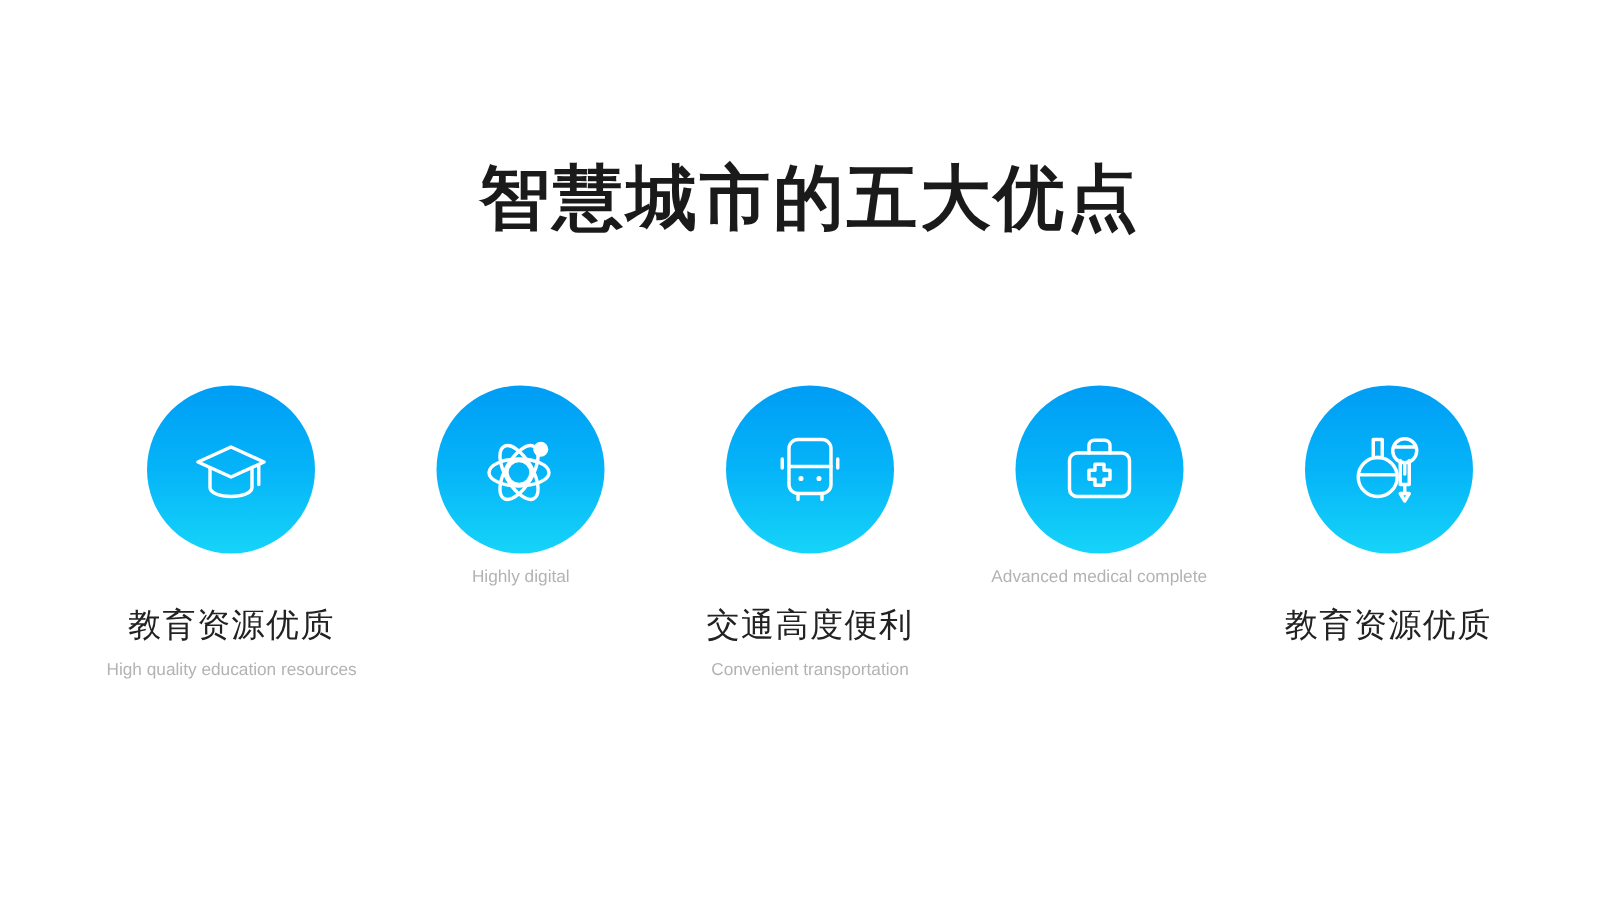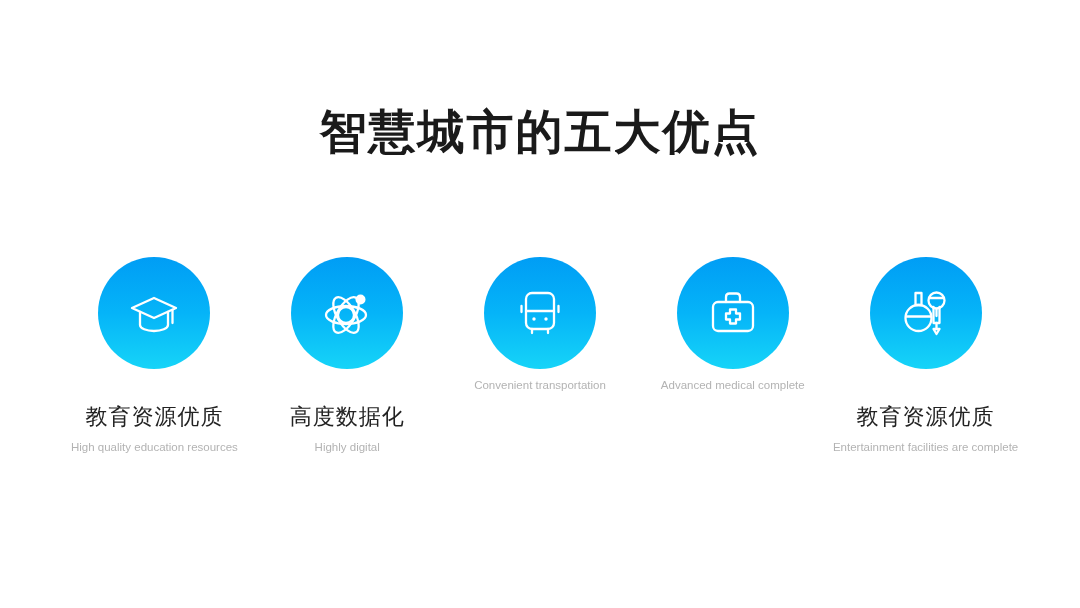--- a/index.html
+++ b/index.html
@@ -108,39 +108,39 @@
         <span>
           <svg width="56" height="56" viewBox="0 0 56 56" fill="none" stroke="#ffffff" stroke-width="2.3" stroke-linecap="round" stroke-linejoin="round">
             <ellipse cx="27" cy="30" rx="20" ry="9"></ellipse>
             <ellipse cx="27" cy="30" rx="20" ry="9" transform="rotate(60 27 30)"></ellipse>
             <ellipse cx="27" cy="30" rx="20" ry="9" transform="rotate(120 27 30)"></ellipse>
             <circle cx="27" cy="30" r="8"></circle>
             <circle cx="41.5" cy="14.5" r="5" fill="#ffffff" stroke="none"></circle>
           </svg>
         </span>
       </div>
-      <div class="card-title">高度数据化</div>
       <div class="card-sub">Highly digital</div>
     </div>
 
     <div class="card">
       <div class="circle">
         <span>
           <svg width="56" height="56" viewBox="0 0 56 56" fill="none" stroke="#ffffff" stroke-width="2.3" stroke-linecap="round" stroke-linejoin="round">
             <rect x="14" y="8" width="28" height="36" rx="6"></rect>
             <path d="M14 26 L42 26"></path>
             <circle cx="22" cy="34" r="1.7" fill="#ffffff" stroke="none"></circle>
             <circle cx="34" cy="34" r="1.7" fill="#ffffff" stroke="none"></circle>
             <path d="M9.5 21 L9.5 27"></path>
             <path d="M46.5 21 L46.5 27"></path>
             <path d="M20 44 L20 48"></path>
             <path d="M36 44 L36 48"></path>
           </svg>
         </span>
       </div>
+      <div class="card-title">交通高度便利</div>
       <div class="card-sub">Convenient transportation</div>
     </div>
 
     <div class="card">
       <div class="circle">
         <span>
           <svg width="56" height="56" viewBox="0 0 56 56" fill="none" stroke="#ffffff" stroke-width="2.3" stroke-linecap="round" stroke-linejoin="round">
             <path d="M21 17 L21 12 C21 10 22.5 8.5 24.5 8.5 L31.5 8.5 C33.5 8.5 35 10 35 12 L35 17"></path>
             <rect x="8" y="17" width="40" height="29" rx="5"></rect>
             <path d="M25 24.5 L31 24.5 L31 28.5 L35 28.5 L35 34.5 L31 34.5 L31 38.5 L25 38.5 L25 34.5 L21 34.5 L21 28.5 L25 28.5 Z"></path>
@@ -160,17 +160,16 @@
             <circle cx="38.5" cy="15.5" r="8"></circle>
             <path d="M31.5 13 L45.5 13"></path>
             <path d="M35.5 22 L35.5 38 L41.5 38 L41.5 22"></path>
             <path d="M38.5 24 L38.5 31"></path>
             <path d="M38.5 38 L38.5 44"></path>
             <path d="M35.5 44 L41.5 44 L38.5 49 Z"></path>
           </svg>
         </span>
       </div>
       <div class="card-title">教育资源优质</div>
-      <div class="card-sub">Entertainment facilities are complete</div>
     </div>
 
   </div>
 </div>
 
 </body></html>

